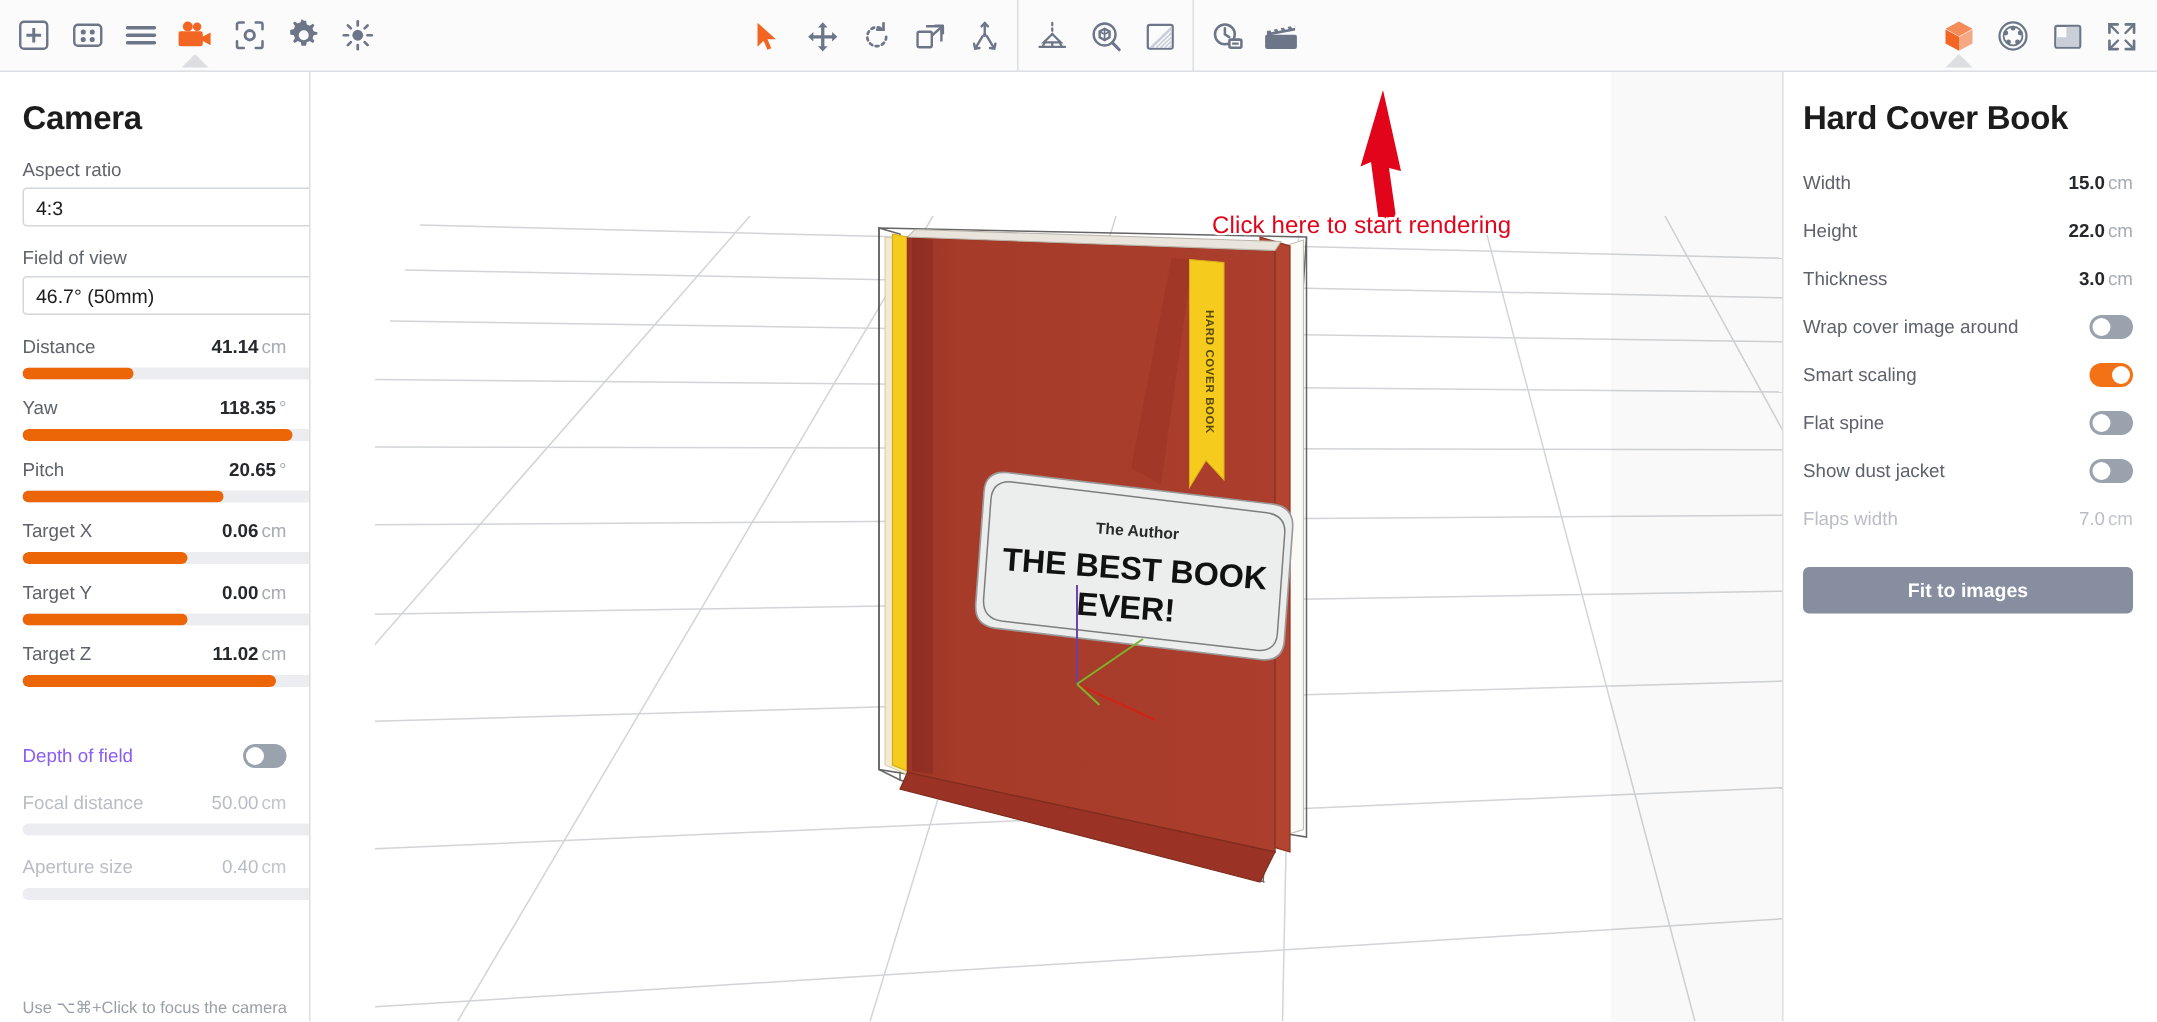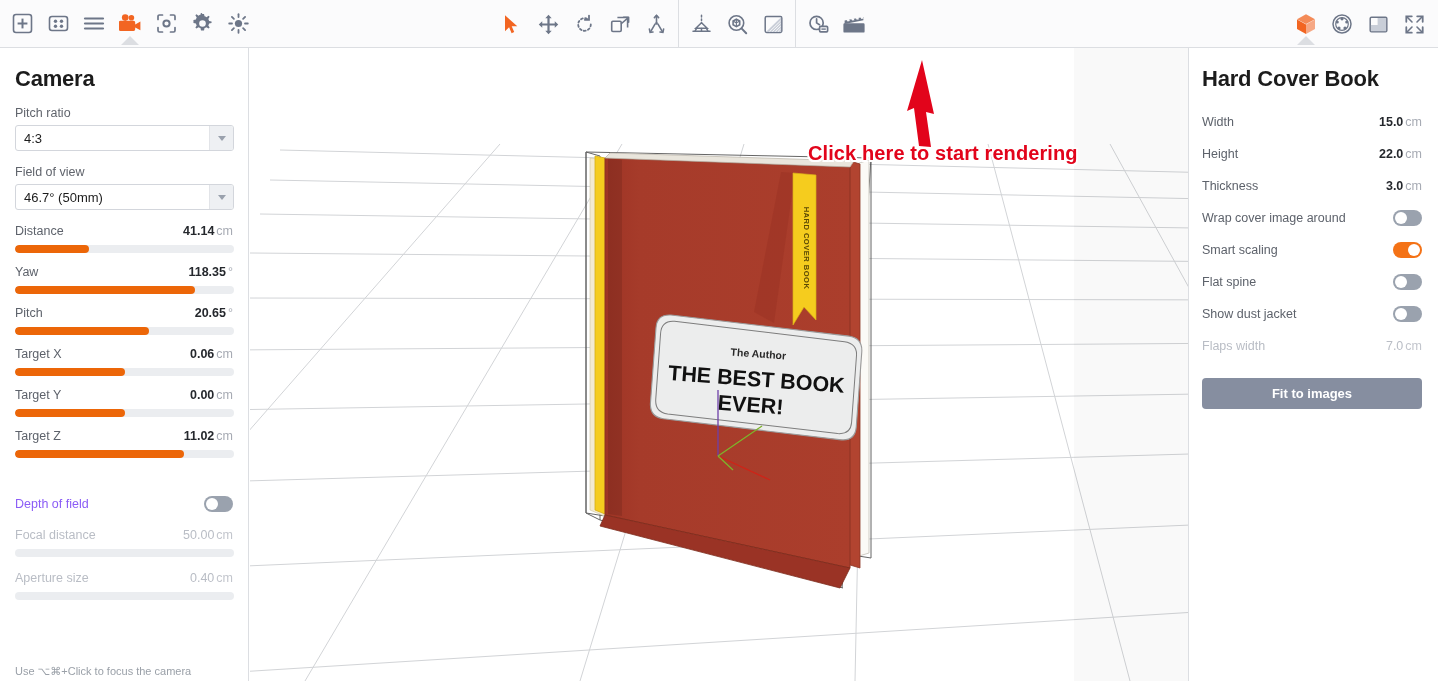--- a/index.html
+++ b/index.html
@@ -54,21 +54,21 @@
     border-bottom: 9px solid #dcdee2;
     z-index: -1;
   }
   #tb-left { padding-left: 4px; }
   #tb-center { position: absolute; left: 494px; top: 0; }
   #tb-right { position: absolute; right: 6px; top: 0; }
 
   
   #left-panel {
     position: absolute; top: 48px; left: 0;
-    width: 249px; height: 633px;
+    width: 207px; height: 633px;
     background: #ffffff;
     border-right: 1px solid #dcdee2;
     padding: 12px 15px 0 15px;
     overflow: hidden;
   }
   .panel-title {
     font-size: 22px; font-weight: bold;
     color: #1c1c1c; letter-spacing: -0.2px;
     margin-bottom: 14px; margin-top: 6px;
   }
@@ -193,22 +193,22 @@
     position: absolute; top: 48px; left: 250px;
     width: 938px; height: 633px;
     background: #ffffff;
     overflow: hidden;
   }
   #viewport svg { display: block; }
 
   .annot-text {
     position: absolute;
     left: 558px; top: 94px;
-    font-size: 20px;
-    font-weight: bold;
+    font-size: 16px;
+    font-weight: normal;
     color: #e2041b;
     letter-spacing: 0.1px;
     white-space: nowrap;
     text-shadow:
       -1.5px -1.5px 0 #fff, 1.5px -1.5px 0 #fff,
       -1.5px 1.5px 0 #fff, 1.5px 1.5px 0 #fff,
       0 -1.8px 0 #fff, 0 1.8px 0 #fff,
       -1.8px 0 0 #fff, 1.8px 0 0 #fff;
     text-align: center;
   }
@@ -403,21 +403,21 @@
           <path d="M7.8 18.7 L2.3 18.7 L2.3 13.2"></path>
           <path d="M2.8 2.8 L8.0 8.0 M18.2 2.8 L13.0 8.0 M18.2 18.2 L13.0 13.0 M2.8 18.2 L8.0 13.0" stroke-width="1.6"></path>
         </svg>
       </div>
     </div>
   </div>
 
   <div id="left-panel">
     <div class="panel-title">Camera</div>
 
-    <div class="field-label">Pitch ratio</div>
+    <div class="field-label">Aspect ratio</div>
     <div class="select-box">
       <span class="select-val">4:3</span>
       <span class="select-arrow">
           <i></i>
         </span>
     </div>
 
     <div class="field-label">Field of view</div>
     <div class="select-box">
       <span class="select-val">46.7° (50mm)</span>

